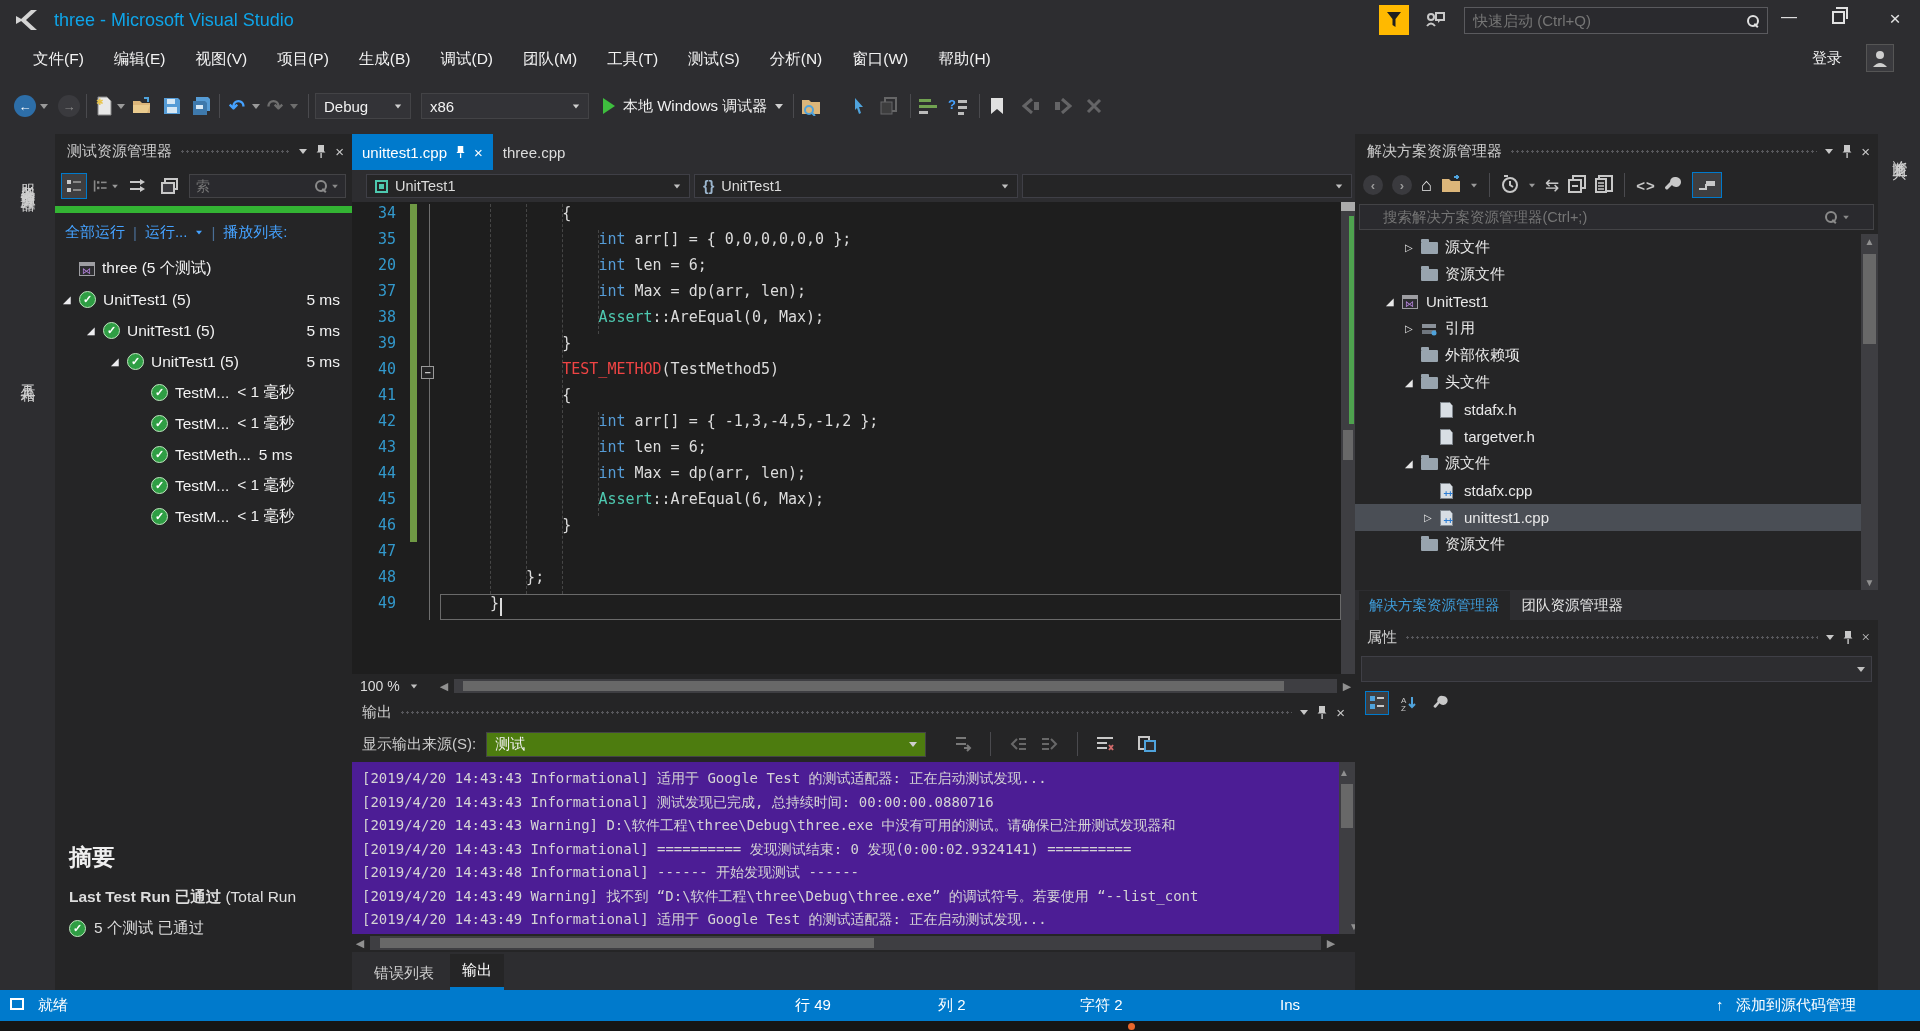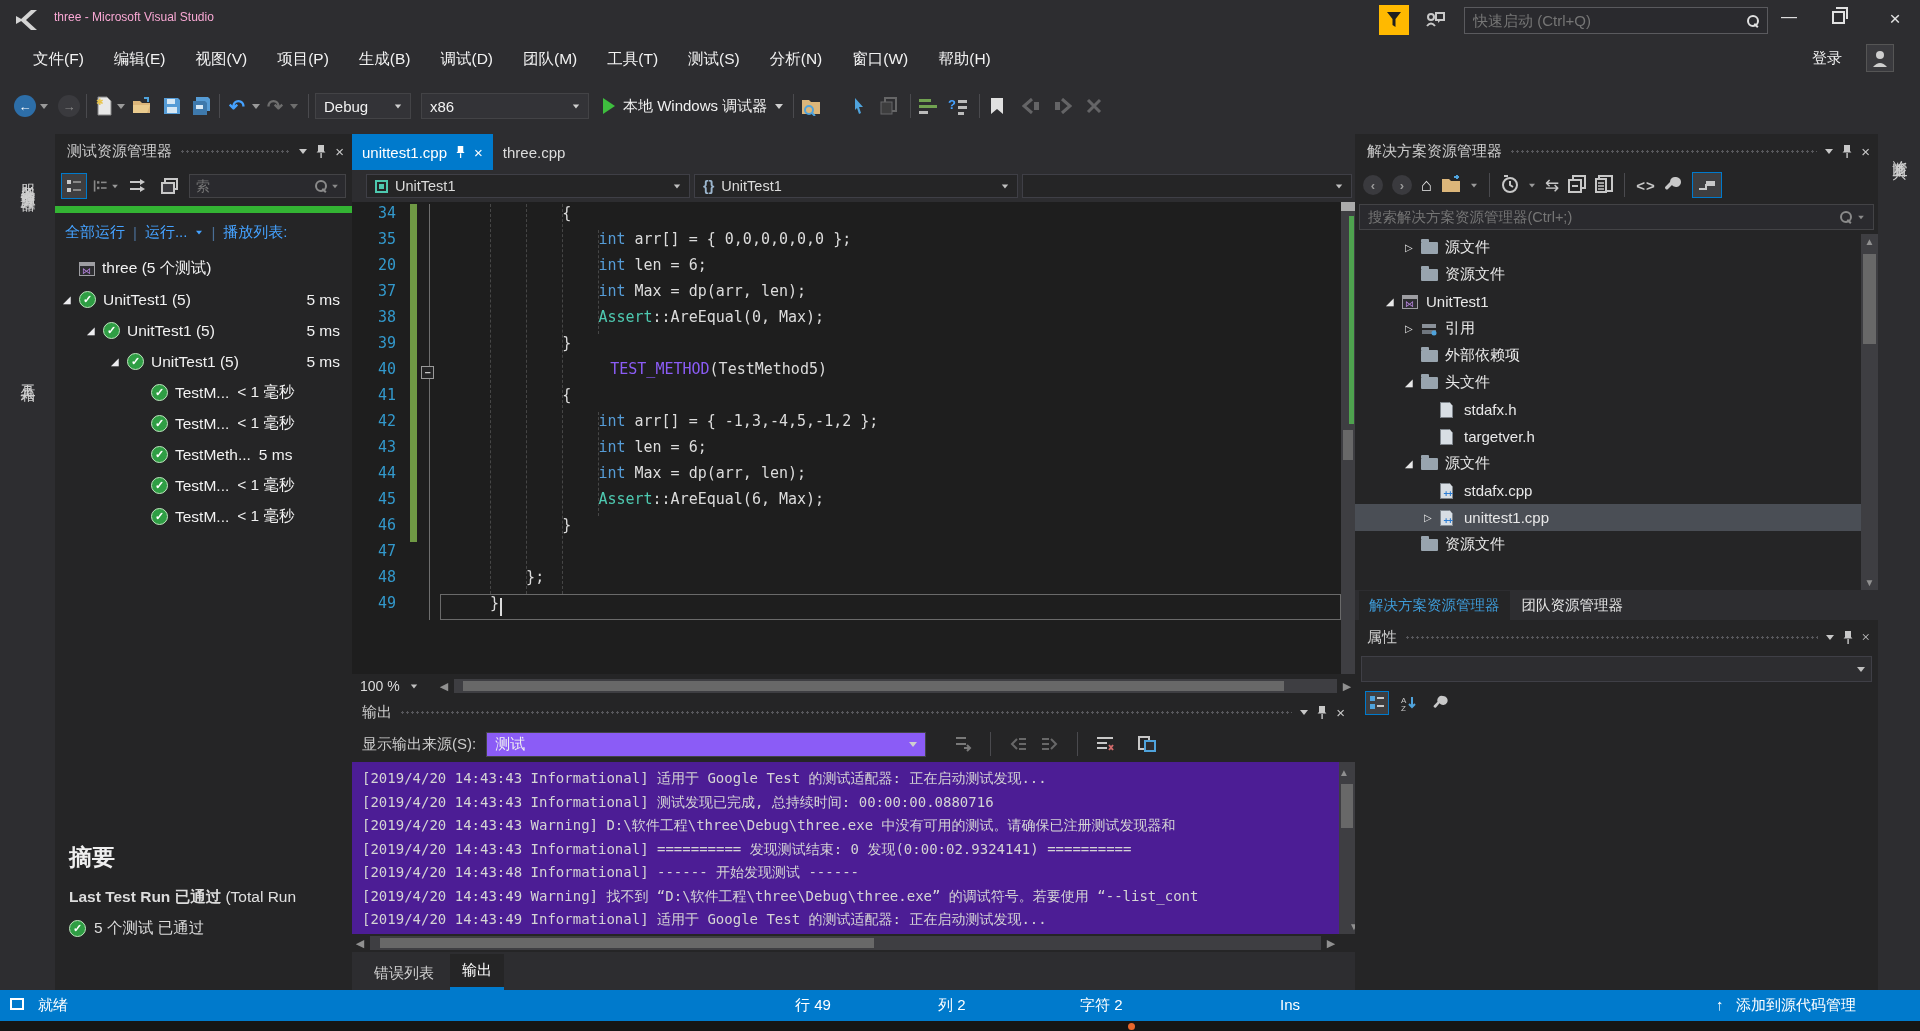--- a/index.html
+++ b/index.html
@@ -39,21 +39,21 @@
   .winproj-ic .bw { position:absolute; left:2px; top:4px; font-size:9px; line-height:1; color:#B180D7; }
   .checkpass { display:inline-flex; align-items:center; justify-content:center;
     width:17px; height:17px; border-radius:50%; background:#2F9E44; border:1px solid #BFE6BF;
     color:#fff; font-size:11px; font-weight:bold; flex:0 0 auto; }
   .pin-svg, .icon-svg { display:inline-block; vertical-align:middle; }
   .tsep { width:1px; height:24px; background:#4A4A4E; margin:0 6px; }
   .toolbtn { display:inline-flex; align-items:center; justify-content:center; height:26px; min-width:22px; }
 
   
   #titlebar { left:0; top:0; width:1920px; height:40px; background:#2D2D30; }
-  #app-title { color:#f9a8d4; font-size:12px; }
+  #app-title { color:#0ea5e9; font-size:18px; }
   #quick-launch { background:#2A2A2E; border:1px solid #5A5A5E; color:#999; }
   #quick-launch input { background:transparent; border:none; outline:none; color:#9A9A9A;
     font:15px "Liberation Sans",sans-serif; width:250px; }
   .winbtn { color:#E2E2E2; font-size:16px; width:34px; text-align:center; }
   #filter-btn { background:#FFB900; width:30px; height:30px; display:flex; align-items:center; justify-content:center; }
 
   
   #menubar { left:0; top:40px; width:1920px; height:38px; }
   .menu-item { padding:0 15px; color:#F2F2F2; font-size:15.5px; line-height:38px; display:inline-block; }
 
@@ -109,58 +109,58 @@
   .code-row { position:relative; height:26px; display:flex; align-items:flex-start; }
   .ln { width:58px; text-align:right; padding-right:14px; color:#3399CC;
     font:15px "DejaVu Sans Mono",monospace; flex:0 0 auto; }
   .chgcol { width:10px; align-self:stretch; flex:0 0 auto; }
   .chgcol.on { background:#6F9944; width:7px; margin-right:3px; }
   .outlcol { width:20px; align-self:stretch; flex:0 0 auto; position:relative; }
   .foldbox { position:absolute; left:1px; top:6px; width:13px; height:13px; border:1px solid #9A9A9A;
     background:#252526; color:#D0D0D0; font:bold 10px "DejaVu Sans Mono",monospace;
     display:flex; align-items:center; justify-content:center; z-index:3; }
   .ct { font:15px "DejaVu Sans Mono",monospace; white-space:pre; padding-left:50px; }
-  .tk-pl { color:#DCDCDC; } .tk-kw { color:#569CD6; } .tk-ty { color:#4EC9B0; } .tk-mac { color:#8b5cf6;margin-left:48px; }
+  .tk-pl { color:#DCDCDC; } .tk-kw { color:#569CD6; } .tk-ty { color:#4EC9B0; } .tk-mac { color:#ef4444; }
   .curbox { position:absolute; left:88px; right:0; top:0; bottom:0; border:1px solid #6A6A6A; }
   .caret { position:absolute; left:148px; top:4px; width:2px; height:18px; background:#DCDCDC; }
   .iguide { position:absolute; width:0; border-left:1px dashed #464646; }
   #outline-vline { position:absolute; left:77px; top:2px; width:1px; height:416px; background:#6E6E6E; }
   #vscroll { position:absolute; right:0; top:0; width:14px; height:472px; background:#3E3E42; }
   #vscroll .gripnub { position:absolute; top:0; left:0; right:0; height:9px; background:#ABABAB; }
   #vscroll .greenmark { position:absolute; right:1px; top:14px; width:5px; height:208px; background:#4EA24E; }
   #vscroll .thumb { position:absolute; left:2px; right:2px; top:228px; height:30px; background:#686868; }
 
   #zoombar { height:24px; background:#252526; display:flex; align-items:center; }
   #zoom-combo { width:84px; height:22px; display:flex; align-items:center; padding:0 8px;
     color:#DCDCDC; font-size:14px; gap:10px; }
   .hscroll { flex:1; height:14px; background:#3E3E42; position:relative; margin:0 2px; }
   .hscroll .thumb { position:absolute; top:2px; bottom:2px; background:#686868; }
   .scroll-arrow { color:#909090; font-size:11px; width:16px; text-align:center; }
 
   
   #outputpanel { height:292px; background:#252526; display:flex; flex-direction:column; }
   #out-header { height:28px; display:flex; align-items:center; padding:0 10px; color:#CCCCCC; gap:8px; }
   #out-toolbar { height:36px; display:flex; align-items:center; padding:0 10px; gap:10px; color:#CCCCCC; }
-  #out-source-combo { width:440px; height:25px; background:#8b5cf6; border:1px solid #434346;
+  #out-source-combo { width:440px; height:25px; background:#4d7c0f; border:1px solid #434346;
     display:flex; align-items:center; padding:0 8px; color:#F1F1F1; }
   #out-log { position:relative; height:172px; background:#4c1d95; overflow:hidden;
     padding:5px 22px 0 10px; }
   .log-line { font:14px "DejaVu Sans Mono",monospace; color:#D4D4D4; line-height:23.5px; white-space:pre; }
   #out-vscroll { position:absolute; right:0; top:0; width:16px; height:172px; background:#3E3E42; }
   #out-vscroll .thumb { position:absolute; left:2px; right:2px; top:22px; height:44px; background:#686868; }
   #out-hscroll-row { height:18px; display:flex; align-items:center; background:#252526; }
   #out-tabs { height:38px; display:flex; align-items:flex-end; padding-left:10px; gap:4px; background:#2D2D30; }
   .btab { padding:7px 12px; color:#CFCFCF; font-size:15px; }
   .btab.active { color:#FFFFFF; background:#252526; border-bottom:3px solid #007ACC; }
 
   
   #rightpanel { left:1355px; top:134px; width:523px; height:856px; background:#252526; display:flex; flex-direction:column; }
   #se-toolbar { height:34px; display:flex; align-items:center; padding:0 8px; gap:9px; color:#C8C8C8; }
   #se-search { height:26px; margin:2px 4px 4px 4px; background:#2A2A2E; border:1px solid #434346;
-    display:flex; align-items:center; padding:0 8px; color:#8A8A8A; }
+    display:flex; align-items:center; padding:0 23px; color:#8A8A8A; }
   #se-search input { flex:1; background:transparent; border:none; outline:none; color:#8A8A8A;
     font:14.5px "Liberation Sans",sans-serif; }
   #se-tree { position:relative; height:356px; overflow:hidden; }
   .se-row { height:27px; display:flex; align-items:center; color:#E8E8E8; font-size:15px; padding-right:24px; }
   .se-row.selected { background:#4A4E55; }
   .se-arrow { width:16px; font-size:10px; color:#E8E8E8; flex:0 0 auto; }
   .se-icon { width:24px; flex:0 0 auto; display:inline-flex; }
   #se-vscroll { position:absolute; right:0; top:0; width:17px; height:356px; background:#3E3E42;
     display:flex; flex-direction:column; align-items:center; }
   #se-vscroll .thumb { position:absolute; left:2px; right:2px; top:20px; height:90px; background:#686868; }

